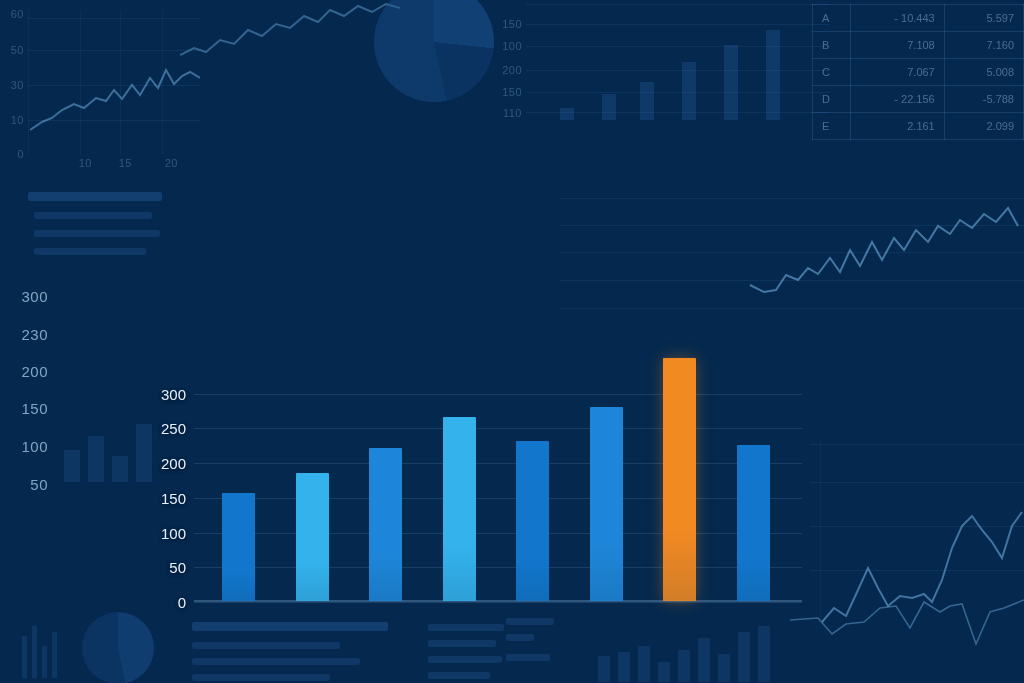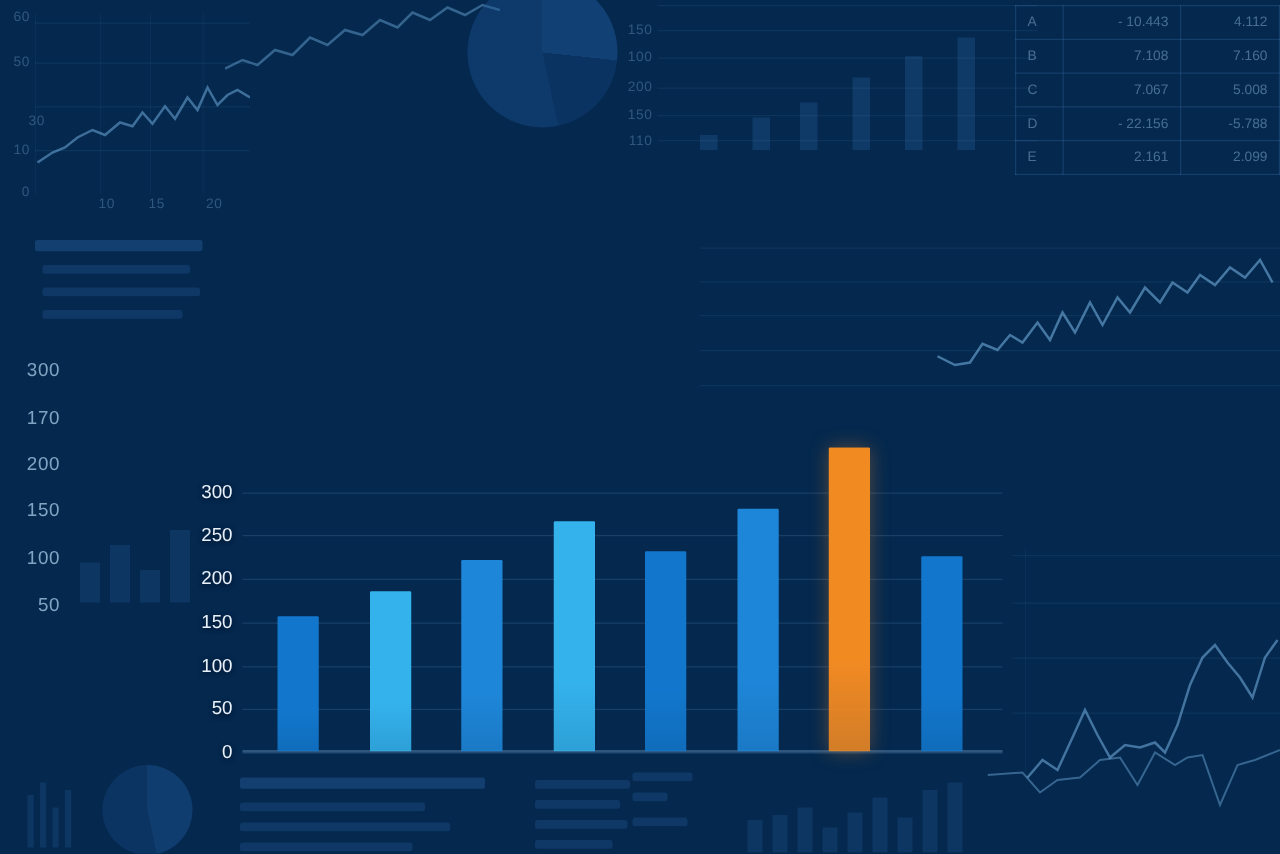--- a/index.html
+++ b/index.html
@@ -73,21 +73,21 @@
     <div class="gridline" style="left:28px;top:18px;right:0;"></div>
     <div class="gridline" style="left:28px;top:50px;right:0;"></div>
     <div class="gridline" style="left:28px;top:85px;right:0;"></div>
     <div class="gridline" style="left:28px;top:120px;right:0;"></div>
     <div class="vgridline" style="left:28px;top:10px;height:145px;"></div>
     <div class="vgridline" style="left:80px;top:10px;height:145px;"></div>
     <div class="vgridline" style="left:120px;top:10px;height:145px;"></div>
     <div class="vgridline" style="left:162px;top:10px;height:145px;"></div>
     <span class="axlabel" style="left:2px;top:8px;width:22px;">60</span>
     <span class="axlabel" style="left:2px;top:44px;width:22px;">50</span>
-    <span class="axlabel" style="left:14px;top:79px;width:22px;margin-top:12px;">30</span>
+    <span class="axlabel" style="left:2px;top:79px;width:22px;">30</span>
     <span class="axlabel" style="left:2px;top:114px;width:22px;">10</span>
     <span class="axlabel" style="left:2px;top:148px;width:22px;">0</span>
     <span class="axlabel" style="left:70px;top:157px;width:22px;">10</span>
     <span class="axlabel" style="left:110px;top:157px;width:22px;">15</span>
     <span class="axlabel" style="left:152px;top:157px;width:26px;">20</span>
     <svg width="200" height="165" style="position:absolute;left:0;top:0;">
       <polyline fill="none" stroke="rgba(125,190,240,0.48)" stroke-width="2" points="30,130 42,122 52,118 62,110 74,104 84,108 96,98 106,101 114,90 122,99 132,85 140,95 150,78 158,88 166,70 174,84 182,76 190,72 200,78"></polyline>
     </svg>
   </div>
 
@@ -156,21 +156,21 @@
 
   <div class="deco" style="left:62px;top:400px;width:110px;height:82px;">
     <div class="fbar b2" style="left:2px;bottom:0;width:16px;height:32px;"></div>
     <div class="fbar b2" style="left:26px;bottom:0;width:16px;height:46px;"></div>
     <div class="fbar b2" style="left:50px;bottom:0;width:16px;height:26px;"></div>
     <div class="fbar b2" style="left:74px;bottom:0;width:16px;height:58px;"></div>
   </div>
 
   <div class="deco" style="left:0;top:280px;width:64px;height:220px;">
     <span class="axlabel bright" style="left:0;top:8px;width:48px;">300</span>
-    <span class="axlabel bright" style="left:0;top:46px;width:48px;">170</span>
+    <span class="axlabel bright" style="left:0;top:46px;width:48px;">230</span>
     <span class="axlabel bright" style="left:0;top:83px;width:48px;">200</span>
     <span class="axlabel bright" style="left:0;top:120px;width:48px;">150</span>
     <span class="axlabel bright" style="left:0;top:158px;width:48px;">100</span>
     <span class="axlabel bright" style="left:0;top:196px;width:48px;">50</span>
   </div>
 
   <div class="deco" style="left:22px;top:620px;width:42px;height:58px;">
     <div class="fbar b2" style="left:0;bottom:0;width:5px;height:42px;"></div>
     <div class="fbar b2" style="left:10px;bottom:0;width:5px;height:52px;"></div>
     <div class="fbar b2" style="left:20px;bottom:0;width:5px;height:32px;"></div>
@@ -205,21 +205,21 @@
     <div class="fbar b2" style="left:120px;bottom:0;width:12px;height:28px;"></div>
     <div class="fbar b2" style="left:140px;bottom:0;width:12px;height:50px;"></div>
     <div class="fbar b2" style="left:160px;bottom:0;width:12px;height:56px;"></div>
   </div>
 
   <table id="datatable">
     <tbody>
       <tr>
         <td class="k">A</td>
         <td class="v">- 10.443</td>
-        <td class="v">4.112</td>
+        <td class="v">5.597</td>
       </tr>
       <tr>
         <td class="k">B</td>
         <td class="v">7.108</td>
         <td class="v">7.160</td>
       </tr>
       <tr>
         <td class="k">C</td>
         <td class="v">7.067</td>
         <td class="v">5.008</td>

